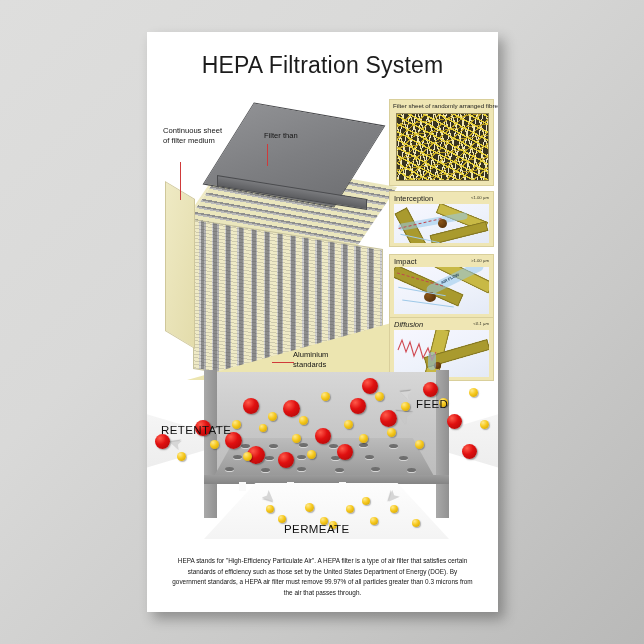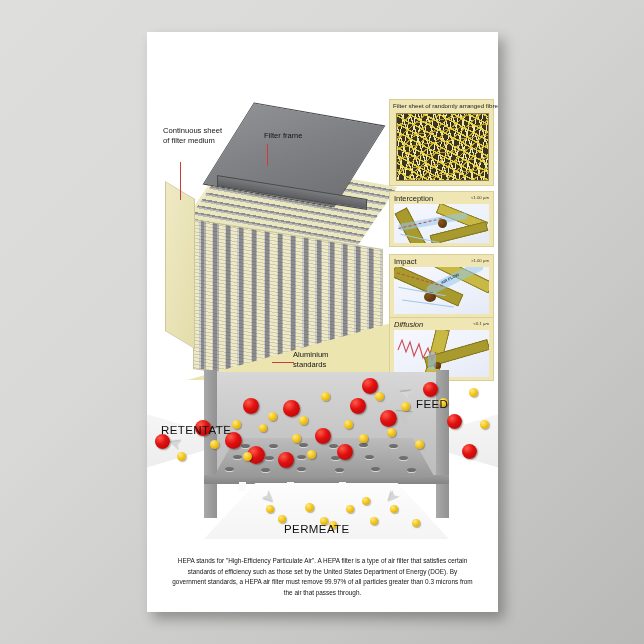--- a/index.html
+++ b/index.html
@@ -271,38 +271,39 @@
     position: absolute; left: 24px; top: 524px; width: 303px;
     font-size: 6.4px; line-height: 1.65; color: #141414;
     text-align: center;
   }
 </style>
 </head>
 <body>
 
 <div id="poster">
 
+  <div id="title">HEPA Filtration System</div>
 
   <div id="top-area">
 
     <div id="pleat-stack">
       <div id="pleat-top"></div>
       <div id="inner-gray"></div>
       <div id="pleat-front"></div>
     </div>
     <div id="side-left"></div>
     <div id="wedge-bottom"></div>
 
     <div id="filter-frame-top"></div>
     <div id="frame-lip"></div>
 
     <div class="callout" id="lbl-continuous">Continuous sheet of filter medium</div>
     <div class="leader" id="lead-continuous"></div>
 
-    <div class="callout" id="lbl-frame">Filter frame</div>
+    <div class="callout" id="lbl-frame">Filter than</div>
     <div class="leader" id="lead-frame"></div>
 
     <div class="callout" id="lbl-alu">Aluminium standards</div>
     <div class="leader" id="lead-alu"></div>
 
     <div id="panel-fibres">
       <div class="cap">Filter sheet of randomly arranged fibres</div>
       <div class="fibre-img"></div>
     </div>
 

